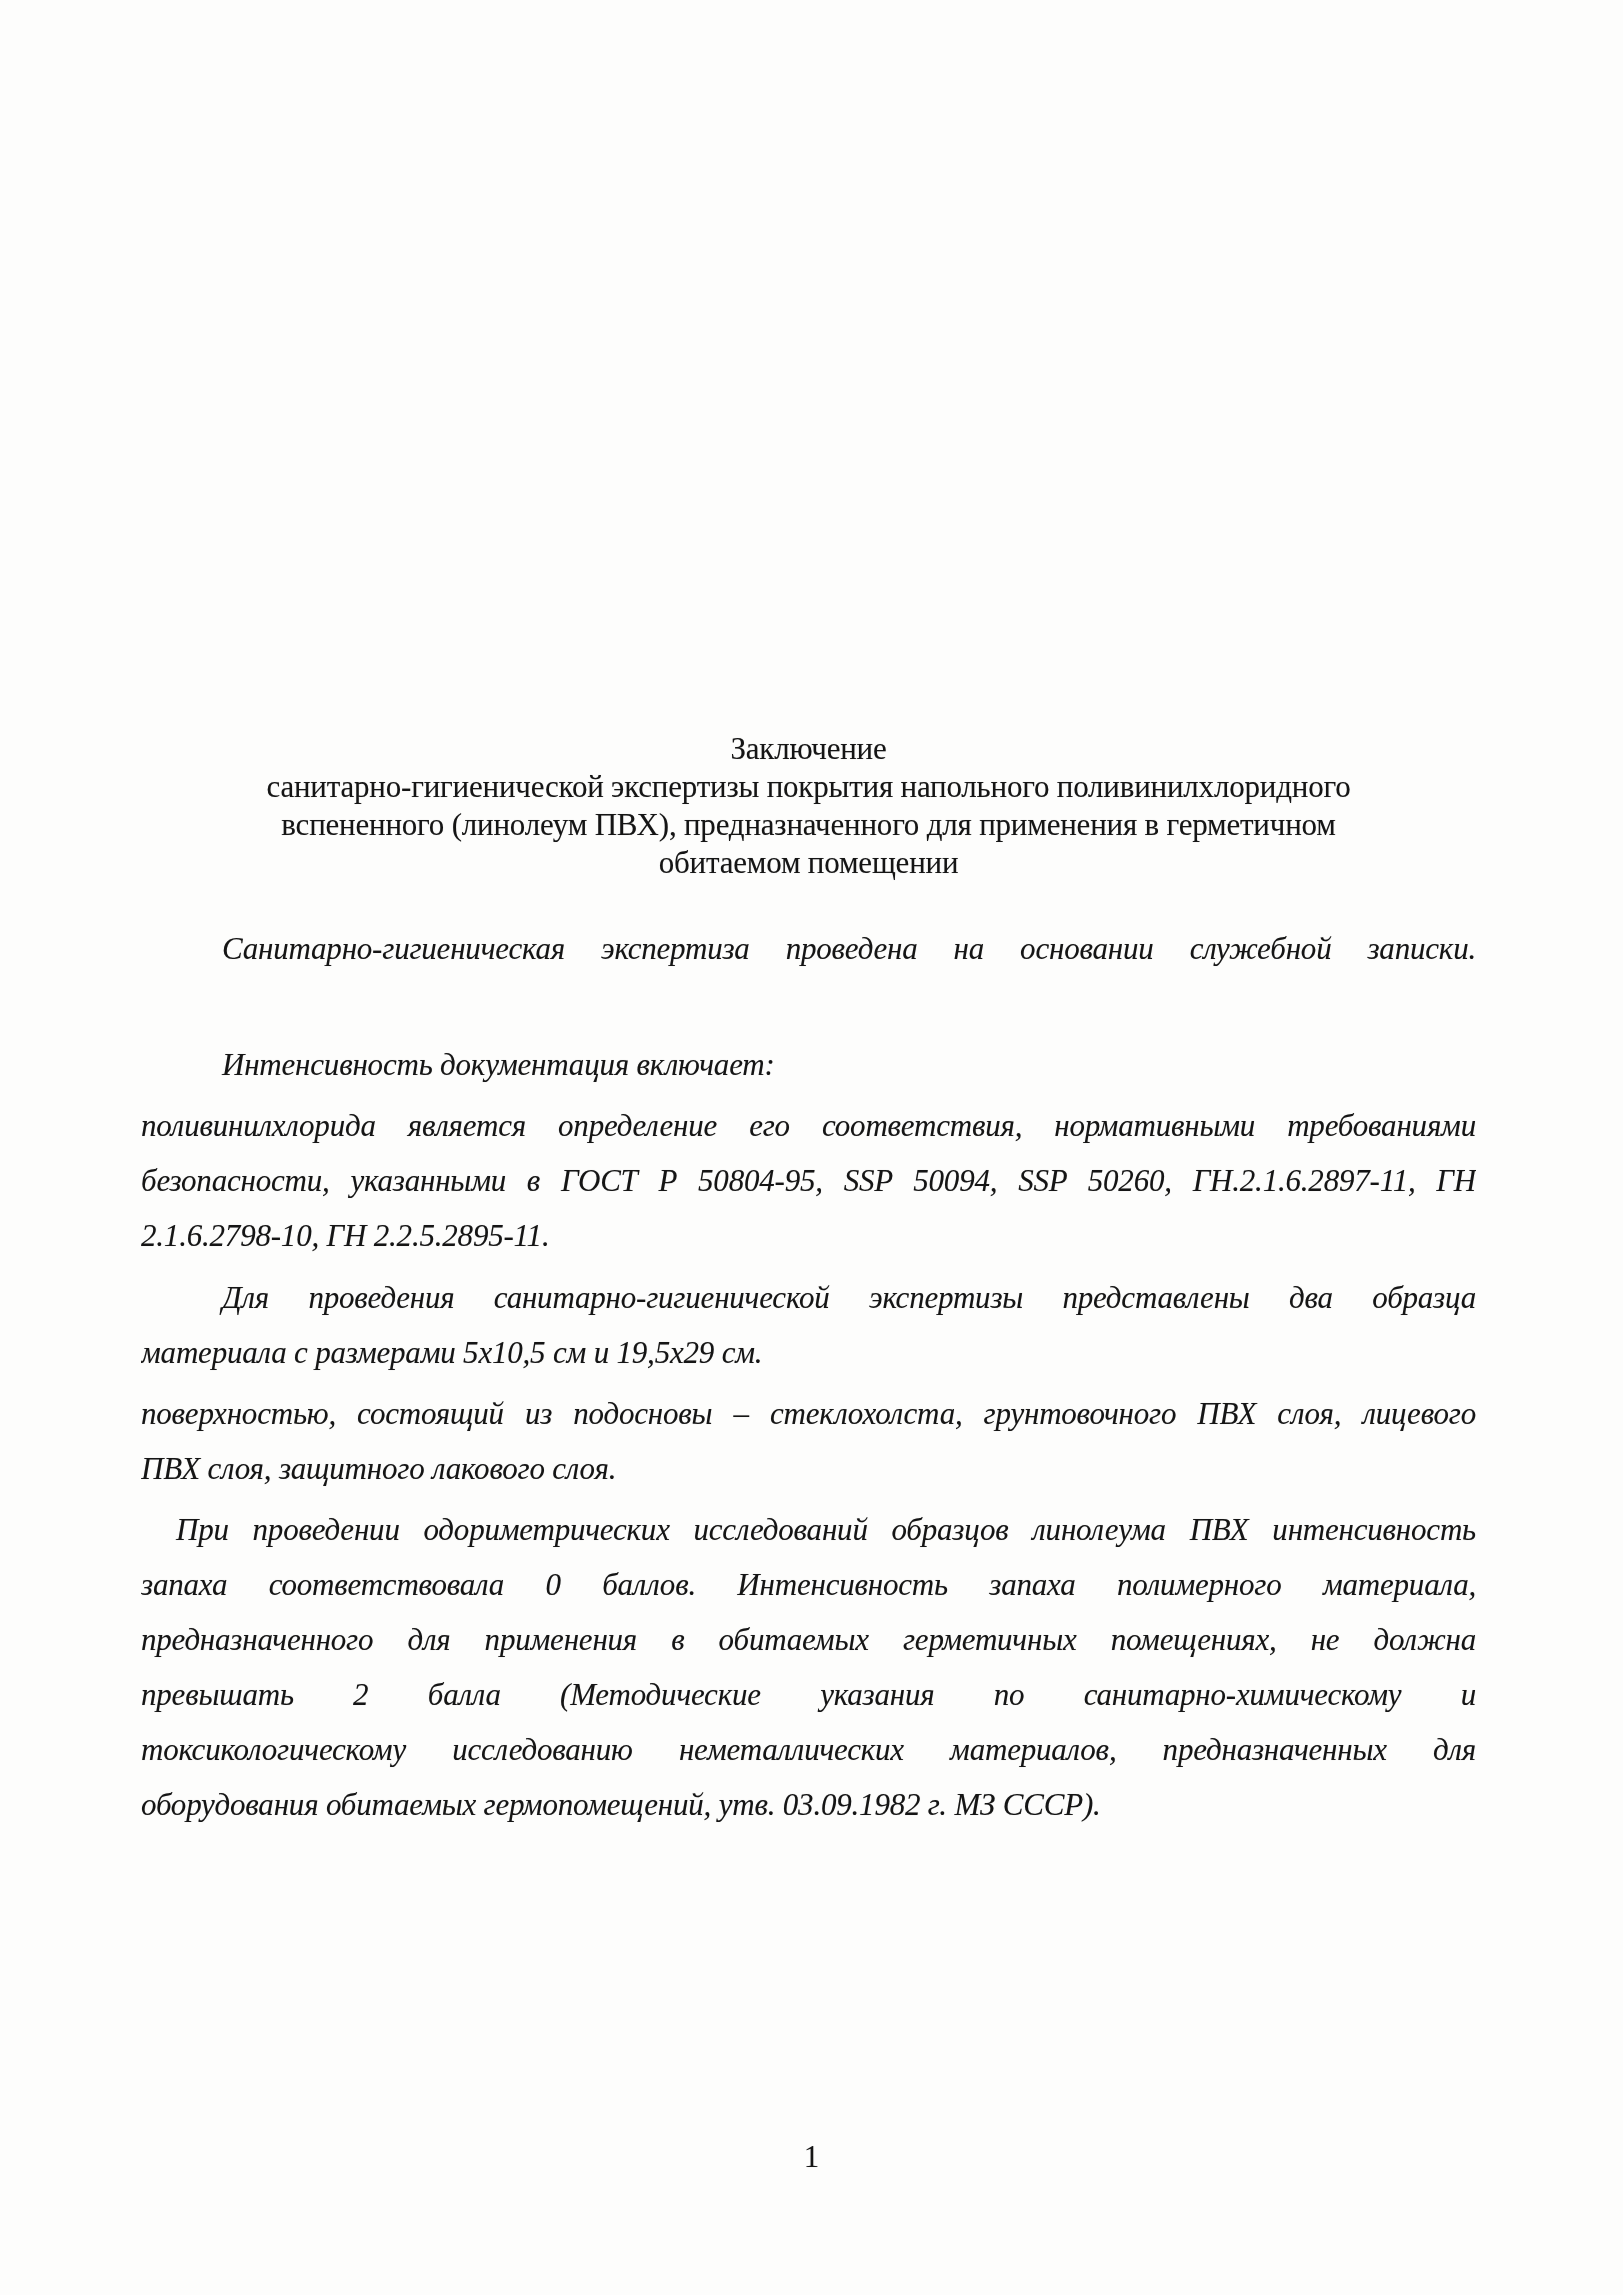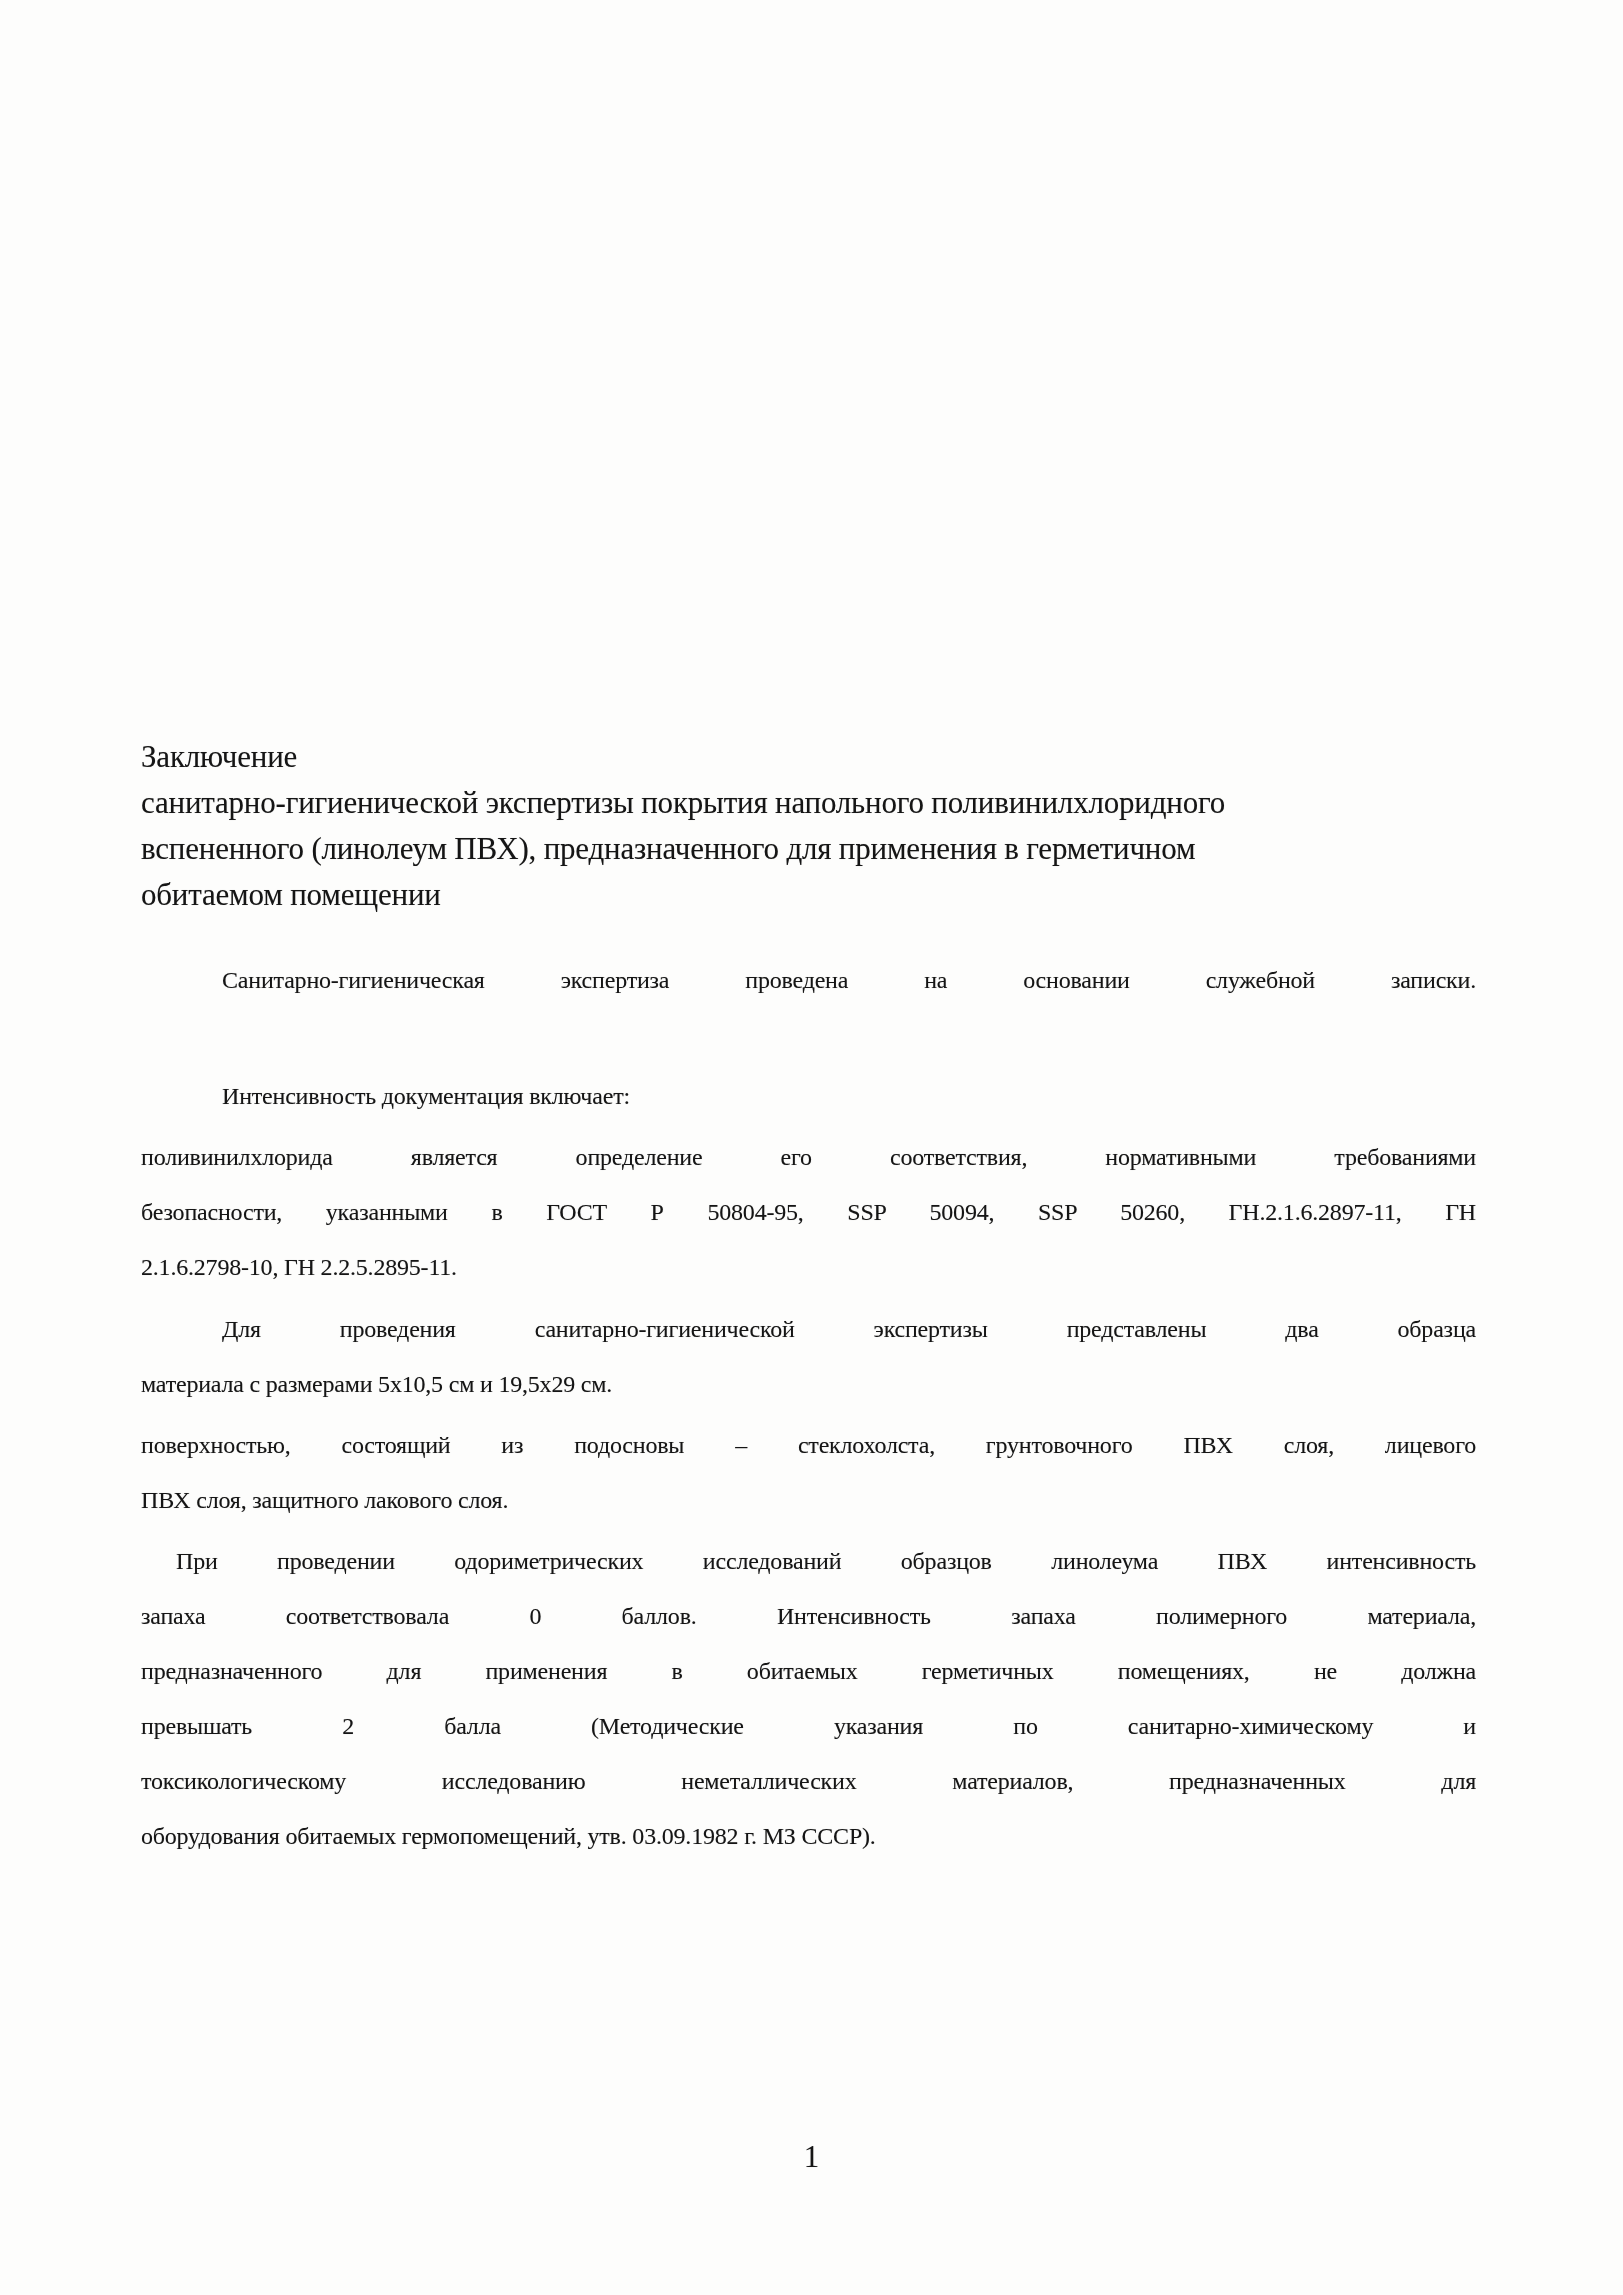--- a/index.html
+++ b/index.html
@@ -19,43 +19,43 @@
   .content {
     position: absolute;
     left: 141px;
     top: 730px;
     width: 1335px;
   }
   .title-block { }
   .title-line {
     font-size: 31px;
     line-height: 38px;
-    text-align: left;
+    text-align: center;
     letter-spacing: -0.2px;
     text-shadow: 0 0 0.8px rgba(0,0,0,0.28);
-    margin-top: 8px;
   }
   .body-block {
     margin-top: 39px;
   }
   .para {
     margin: 0 0 6.3px 0;
   }
   .para.gap-after {
     margin-bottom: 61px;
   }
   .ln {
-    font-size: 24px;
+    font-size: 31px;
     line-height: 55px;
     height: 55px;
     overflow: hidden;
     letter-spacing: -0.2px;
     text-align: justify;
     text-align-last: justify;
     text-shadow: 0 0 0.8px rgba(0,0,0,0.28);
+    font-style: italic;
   }
   .ln.last {
     text-align: left;
     text-align-last: left;
   }
   .ln.first-std   { text-indent: 81px; }
   .ln.first-wide  { text-indent: 130px; }
   .ln.first-narrow{ text-indent: 35px; }
   .page-number {
     position: absolute;

